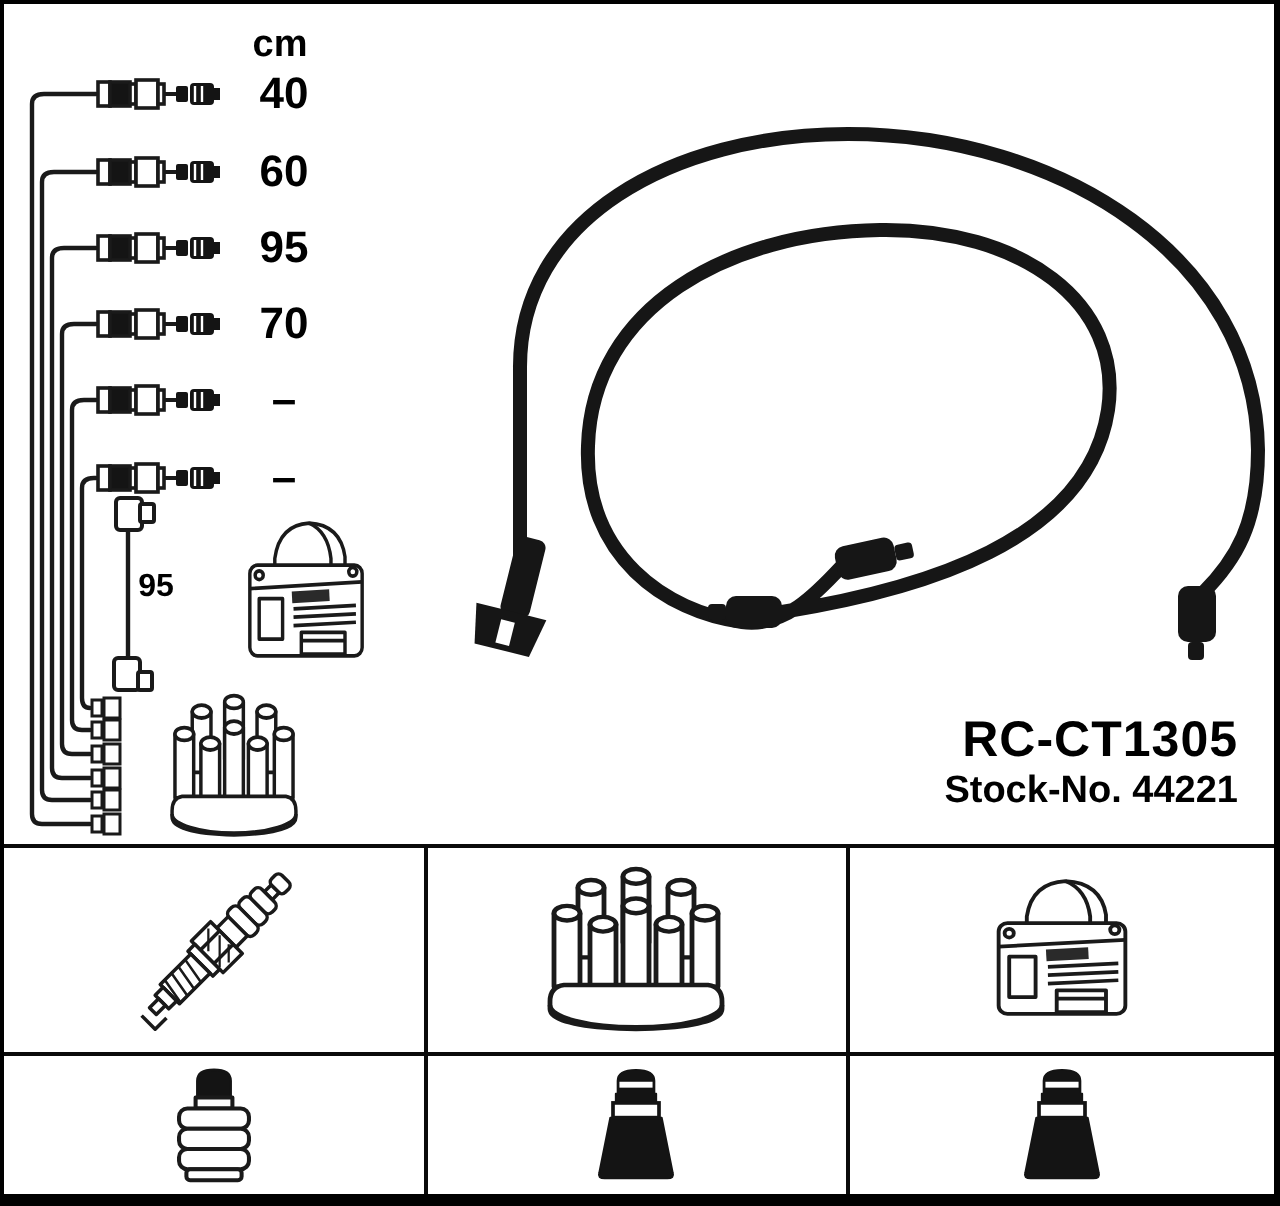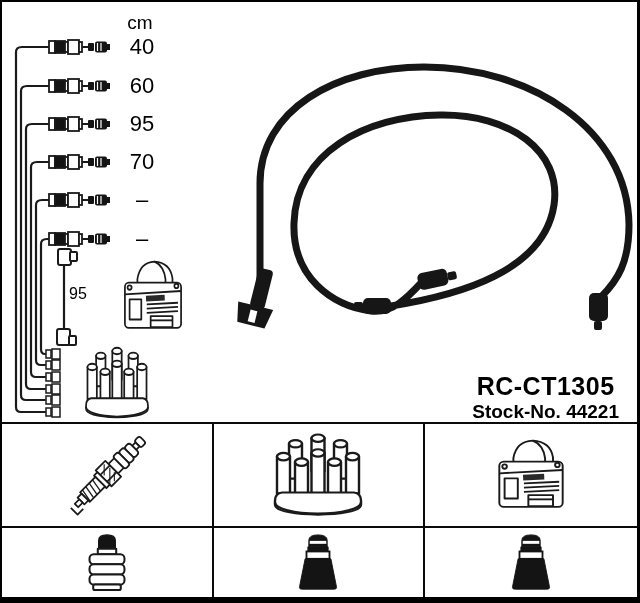--- a/index.html
+++ b/index.html
@@ -4,25 +4,25 @@
 <style>
   html,body{margin:0;padding:0;background:#fff;}
   .page{
     position:relative; width:640px; height:603px; box-sizing:border-box;
     background:#fff; overflow:hidden;
     border-top:2px solid #000; border-left:2px solid #000;
     border-right:3px solid #000; border-bottom:6px solid #000;
     font-family:"Liberation Sans","DejaVu Sans",sans-serif; color:#000;
   }
   .abs{position:absolute;}
-  .lbl{font-weight:400; text-align:center; width:36px; line-height:26px;}
+  .lbl{font-weight:700; text-align:center; width:36px; line-height:26px;}
   .unit{left:120px; top:8px; font-size:19px;}
   .len{left:122px; font-size:22px;}
   .len95{left:58px; top:279px; font-size:16px;}
-  .product{right:18px; top:370px; text-align:center; font-weight:700;}
+  .product{right:18px; top:354px; text-align:right; font-weight:700;}
   .product .code{font-size:25px; letter-spacing:.5px;}
   .product .stock{font-size:19px; margin-top:0;}
   .parts-table{
     position:absolute; left:0; right:0; top:420px; bottom:0;
     display:grid; grid-template-columns:1fr 1fr 1fr; grid-template-rows:104px 1fr;
     border-top:2px solid #0a0a0a;
   }
   .cell{display:flex; align-items:center; justify-content:center; background:#fff;}
   .cell.cb{border-right:2px solid #0a0a0a;}
   .cell.rb{border-bottom:2px solid #0a0a0a;}

